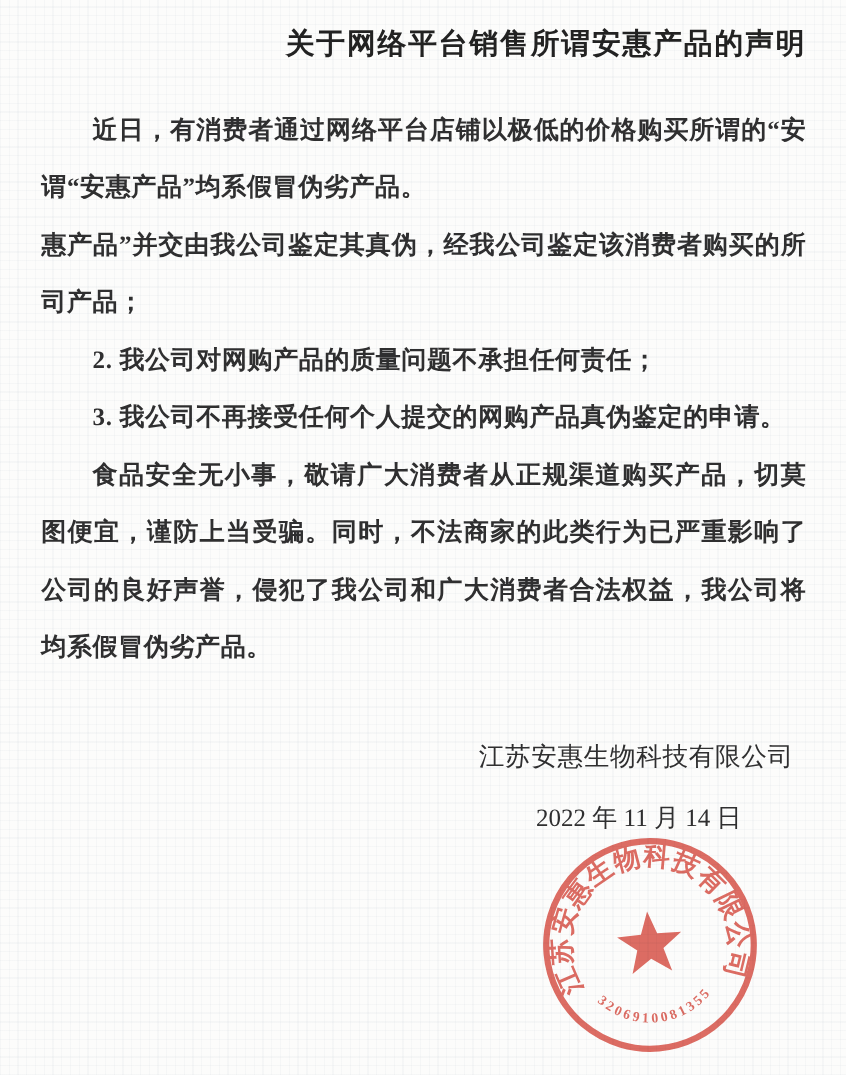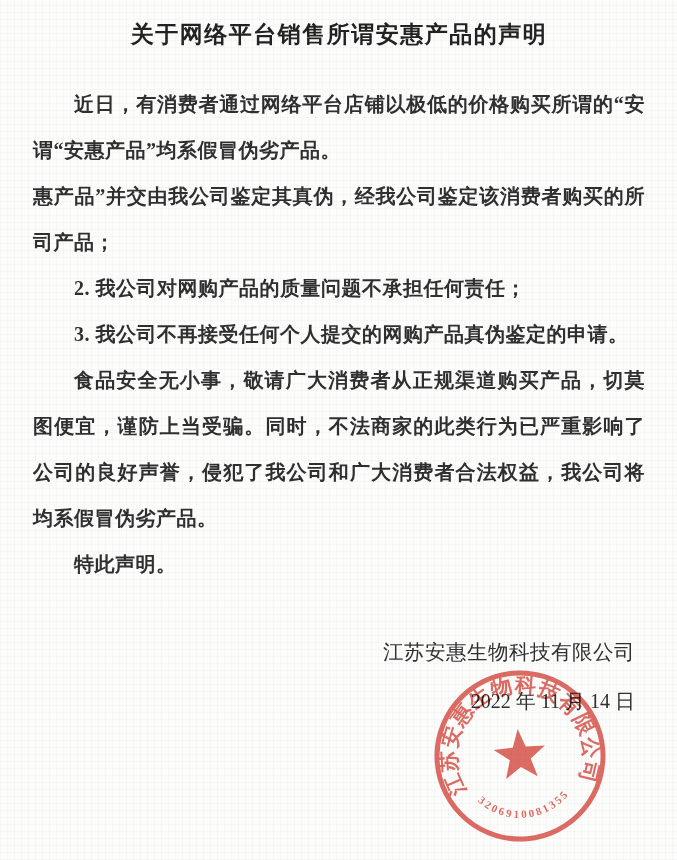--- a/index.html
+++ b/index.html
@@ -12,21 +12,21 @@
     background-image:
       repeating-linear-gradient(0deg, rgba(186,196,206,0.10) 0 1px, transparent 1px 7px),
       repeating-linear-gradient(90deg, rgba(186,196,206,0.10) 0 1px, transparent 1px 7px);
     font-family: "Liberation Serif", "DejaVu Serif", serif;
     color: #2f2f30;
   }
   .doc { position: relative; width: 677px; height: 860px; padding: 0 32px 0 33px; }
   .title {
     padding-top: 15px;
     margin-bottom: 26px;
-    text-align: center;
+    text-align: right;
     font-size: 23px;
     line-height: 40px;
     font-weight: bold;
     letter-spacing: 1.5px;
     color: #222;
   }
   .line {
     height: 46px;
     line-height: 46px;
     font-size: 20px;
@@ -37,21 +37,21 @@
   .line.fill { white-space: normal; text-align: justify; text-align-last: justify; overflow: hidden; }
   .line.indent { text-indent: 41px; }
   .signature {
     margin-top: 42px;
     padding-right: 10px;
     display: flex;
     flex-direction: column;
     align-items: flex-end;
   }
   .sig-company { font-size: 20.5px; line-height: 46px; letter-spacing: 0.5px; }
-  .sig-date { width: 248px; text-align: right; font-size: 20px; line-height: 52px; }
+  .sig-date { width: 248px; text-align: center; font-size: 20px; line-height: 52px; }
   .seal {
     position: absolute;
     left: 425px;
     top: 661px;
     width: 190px;
     height: 190px;
     mix-blend-mode: multiply;
     opacity: 0.82;
     transform: rotate(-5deg);
     pointer-events: none;
@@ -70,21 +70,20 @@
   <div class="line indent fill">近日，有消费者通过网络平台店铺以极低的价格购买所谓的“安</div>
   <div class="line">谓“安惠产品”均系假冒伪劣产品。</div>
   <div class="line fill">惠产品”并交由我公司鉴定其真伪，经我公司鉴定该消费者购买的所</div>
   <div class="line">司产品；</div>
   <div class="line indent">2. 我公司对网购产品的质量问题不承担任何责任；</div>
   <div class="line indent">3. 我公司不再接受任何个人提交的网购产品真伪鉴定的申请。</div>
   <div class="line indent fill">食品安全无小事，敬请广大消费者从正规渠道购买产品，切莫贪</div>
   <div class="line fill">图便宜，谨防上当受骗。同时，不法商家的此类行为已严重影响了我</div>
   <div class="line fill">公司的良好声誉，侵犯了我公司和广大消费者合法权益，我公司将依</div>
   <div class="line">均系假冒伪劣产品。</div>
-  <div class="line indent">特此声明。</div>
 
   <div class="signature">
     <div class="sig-company">江苏安惠生物科技有限公司</div>
     <div class="sig-date">2022 年 11 月 14 日</div>
   </div>
 
   <svg class="seal" viewBox="0 0 190 190" xmlns="http://www.w3.org/2000/svg">
     <defs>
       <path id="ringPath" d="M 42.6 131.7 A 64 64 0 1 1 147.4 131.7" fill="none"></path>
       <path id="serialPath" d="M 41.3 126 A 62 62 0 0 0 148.7 126" fill="none"></path>

